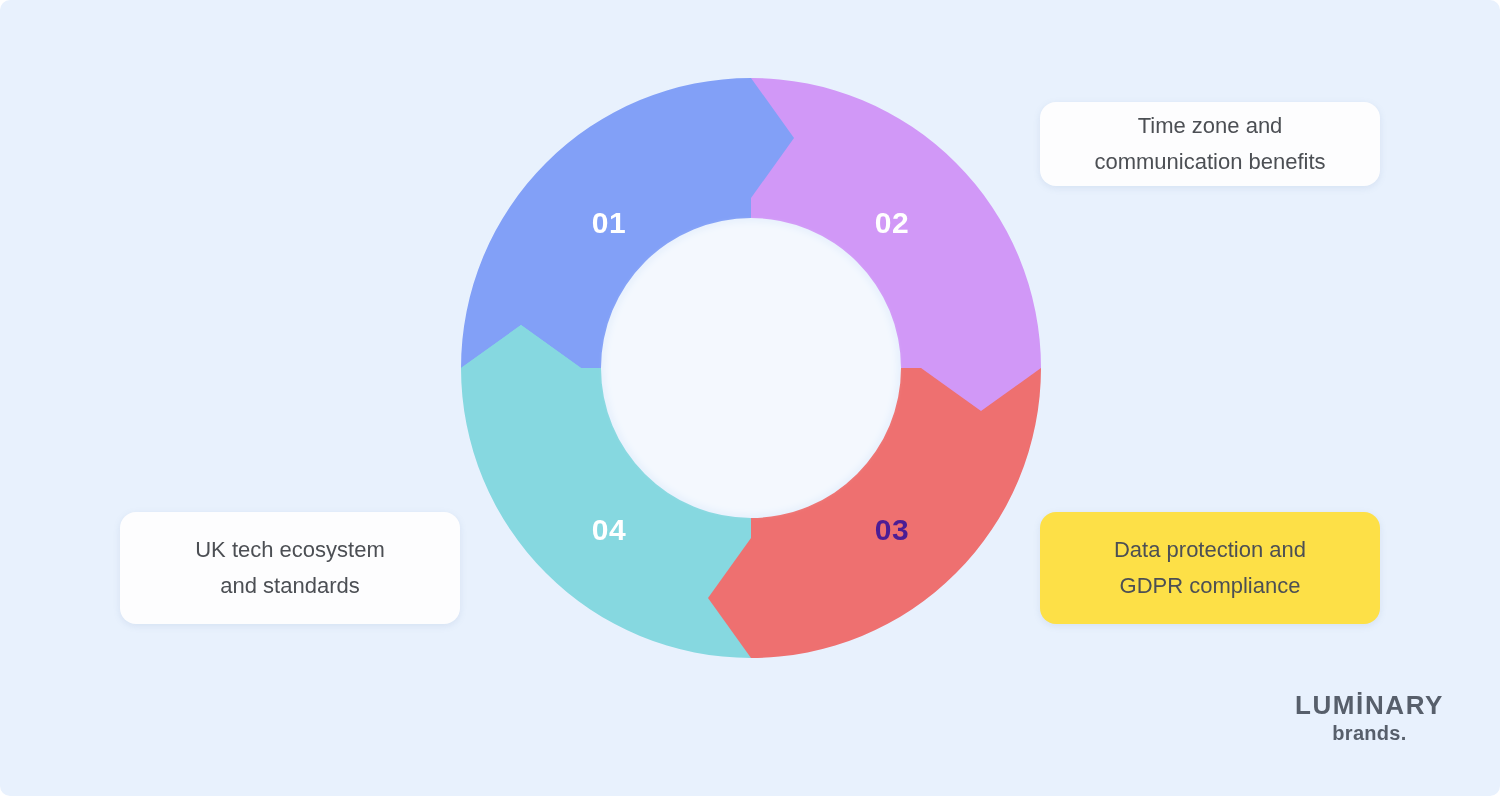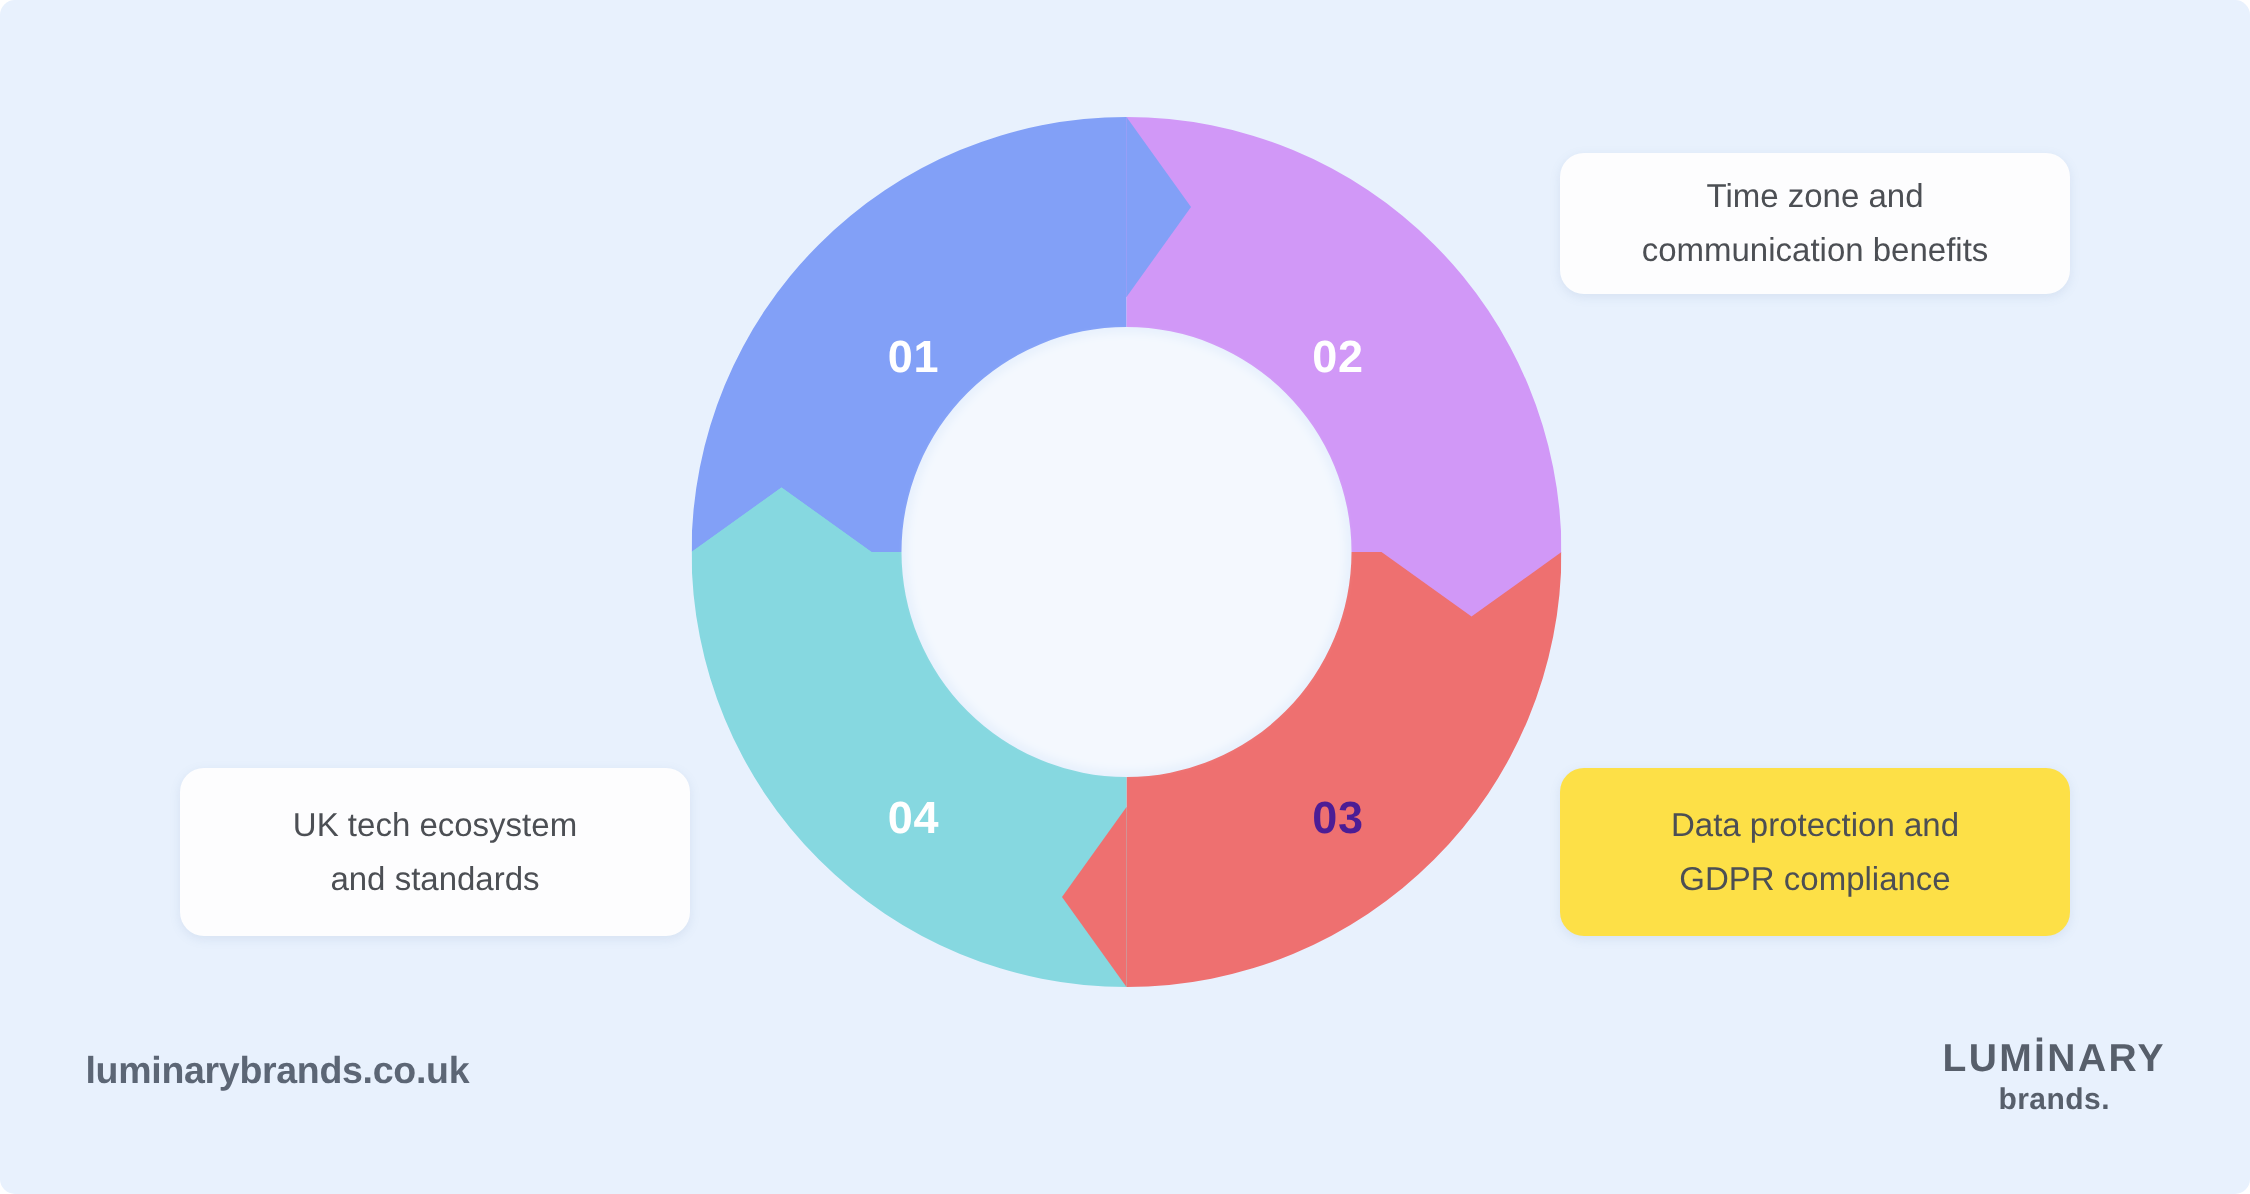--- a/index.html
+++ b/index.html
@@ -32,21 +32,20 @@
 
   .seg-number {
     position: absolute;
     color: #ffffff;
     font-size: 30px;
     font-weight: bold;
     letter-spacing: 0.5px;
     text-align: center;
     width: 70px;
     user-select: none;
-    margin-top: 16px;
   }
   #num-01 { left: 113px; top: 128px; }
   #num-02 { left: 396px; top: 128px; }
   #num-03 { left: 396px; top: 435px; }
   #num-04 { left: 113px; top: 435px; }
 
   
   .hub-glow {
     position: absolute;
     left: 144px;
@@ -92,21 +91,21 @@
   }
   .card-text {
     font-size: 22px;
     line-height: 1.62;
     color: #4c4f54;
     text-align: center;
     white-space: pre-line;
   }
 
   #card-01 { left: 120px;  top: 102px; width: 340px; height: 108px; }
-  #card-02 { left: 1040px; top: 102px; width: 340px; height: 94px; }
+  #card-02 { left: 1040px; top: 102px; width: 340px; height: 84px; }
   #card-04 { left: 120px;  top: 512px; width: 340px; height: 112px; }
   #card-03 { left: 1040px; top: 512px; width: 340px; height: 112px; }
 
   
   #site-url {
     position: absolute;
     left: 57px;
     top: 700px;
     font-size: 25px;
     font-weight: bold;
@@ -195,20 +194,19 @@
   <div class="card" id="card-03" style="background: #fde047;">
     <div class="card-text" style="color: rgb(76, 79, 84);">Data protection and
 GDPR compliance</div>
   </div>
 
   <div class="card" id="card-04" style="background: rgb(253, 253, 254);">
     <div class="card-text" style="color: rgb(76, 79, 84);">UK tech ecosystem
 and standards</div>
   </div>
 
-  <div id="site-url" style="color: rgb(92, 102, 117);">luminarybrands.co.uk</div>
 
   <div id="logo" style="color: rgb(87, 95, 107);">
     <div class="logo-top">LUMİNARY</div>
     <div class="logo-bottom">brands.</div>
   </div>
 
 </div>
 
 </body></html>

